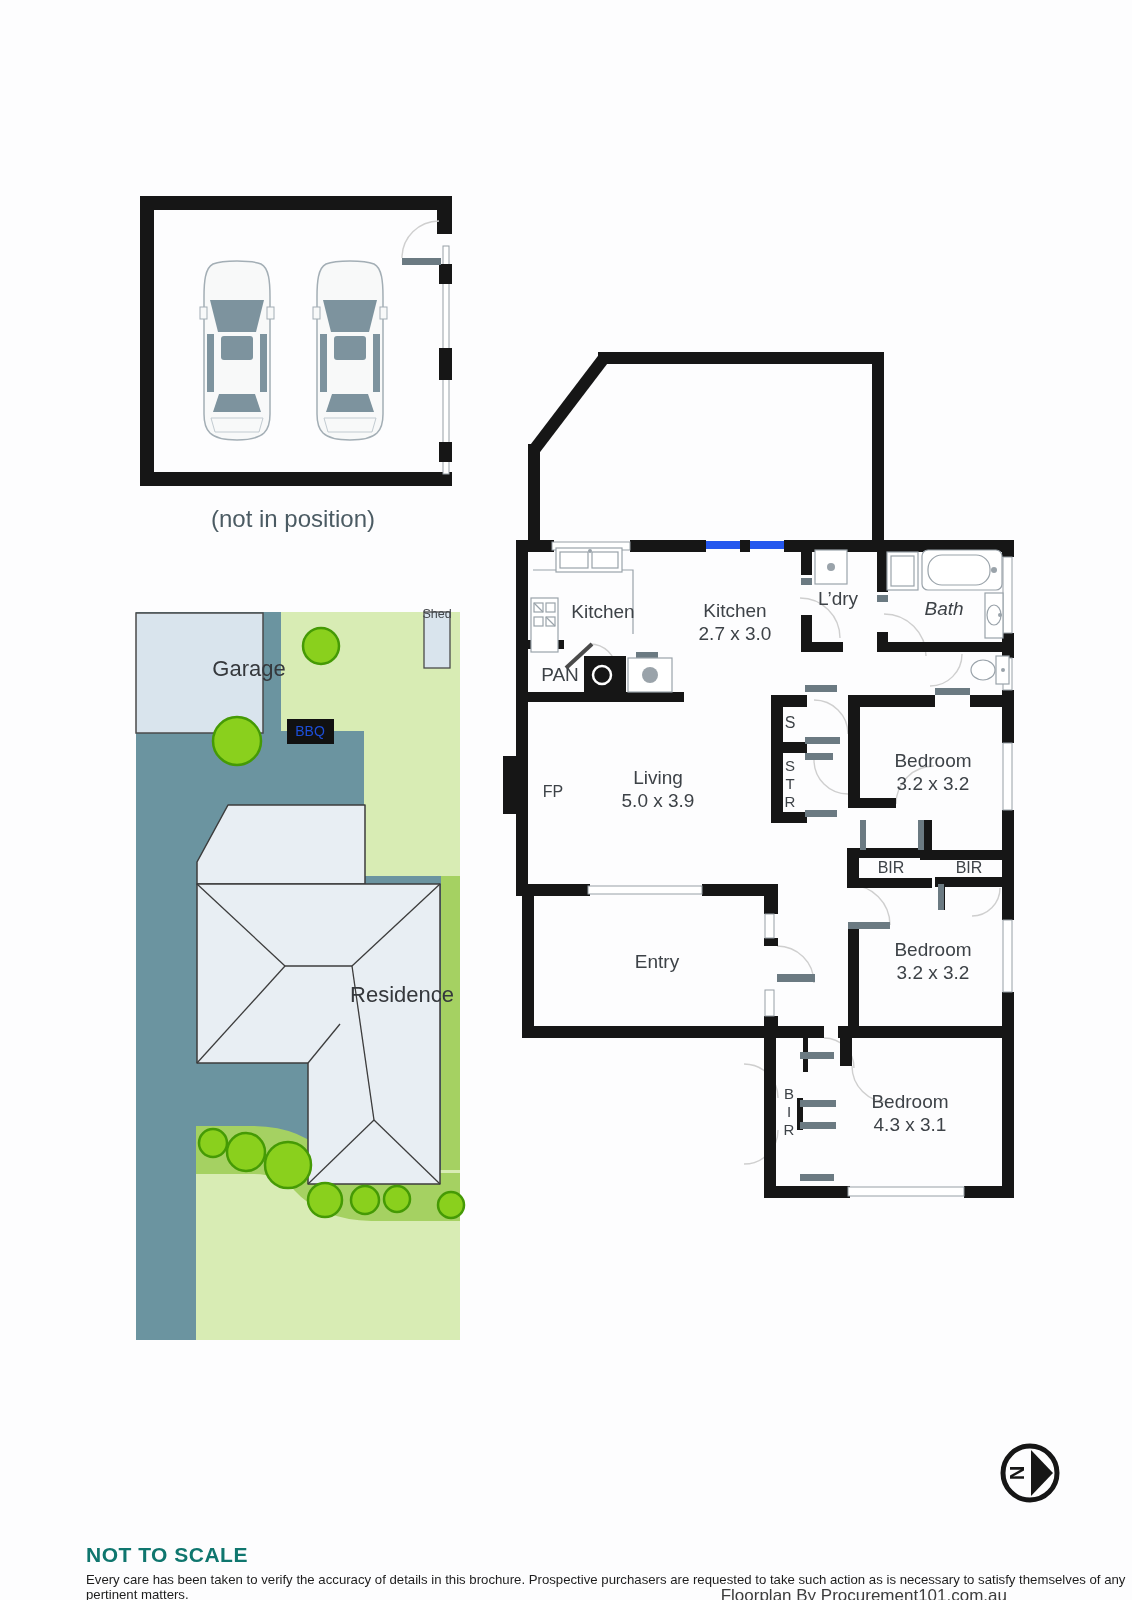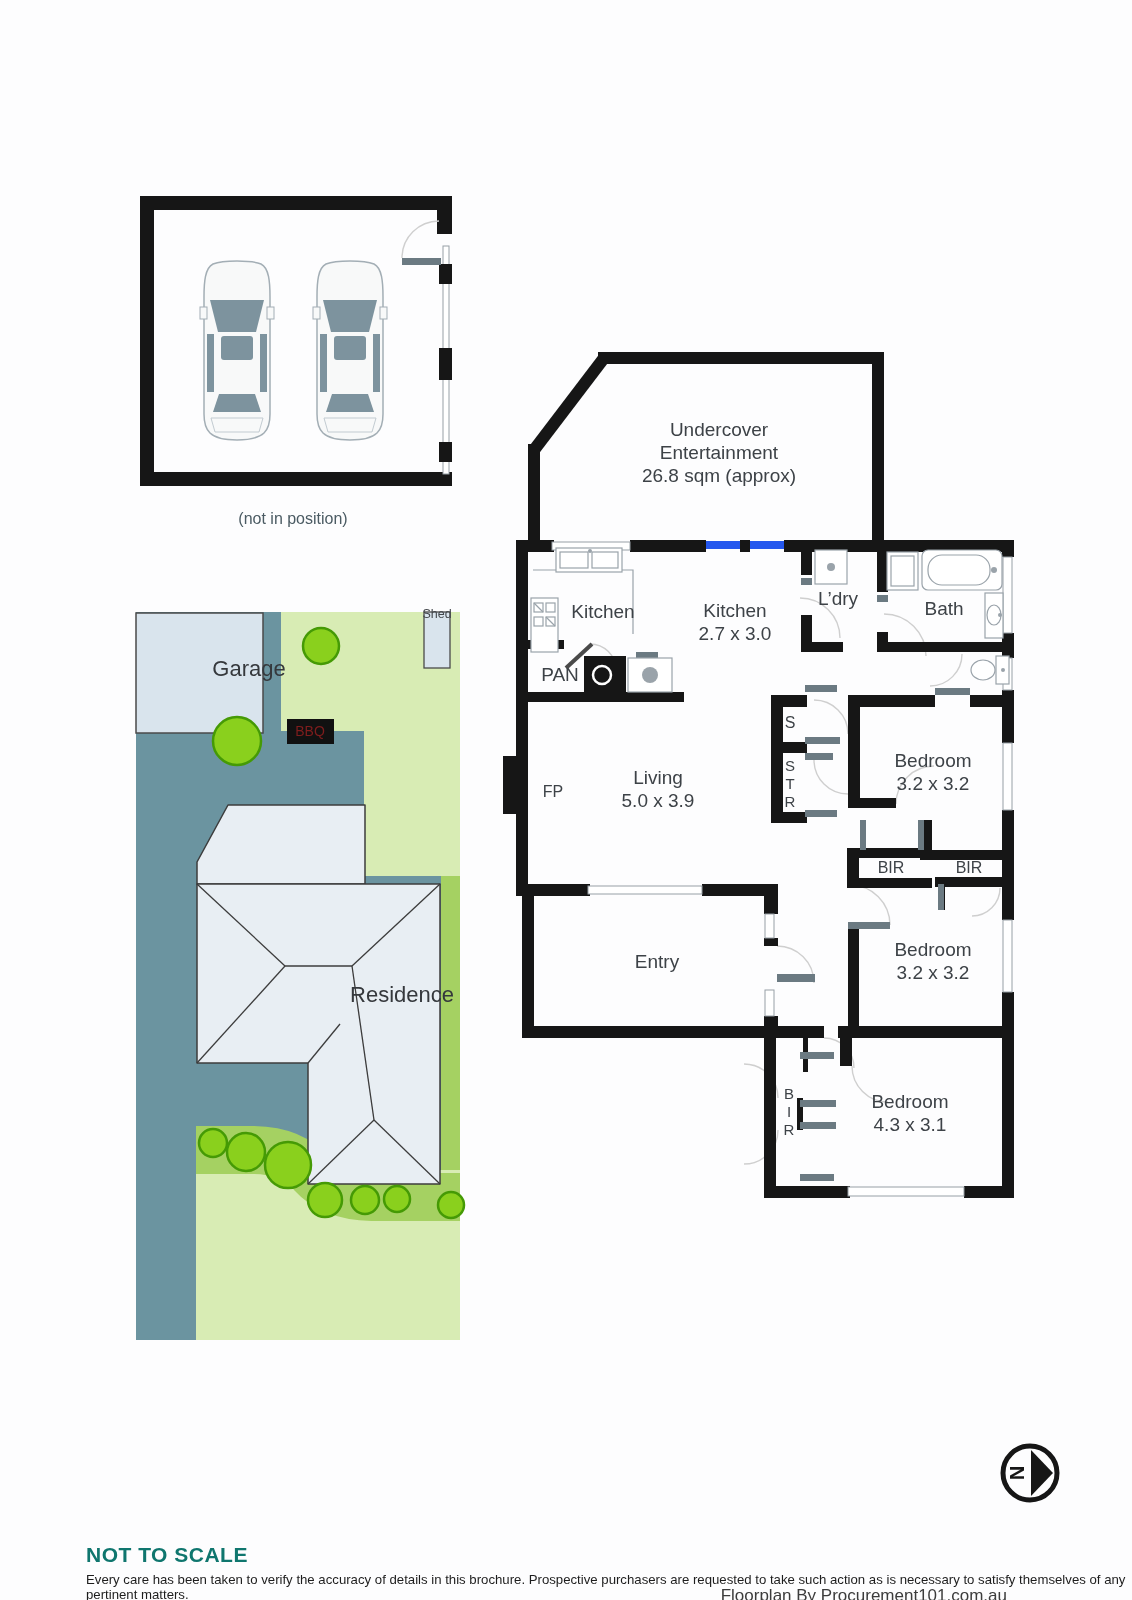--- a/index.html
+++ b/index.html
@@ -13,23 +13,23 @@
   .arc{fill:none;stroke:#cfcfcf;stroke-width:1.4;}
   .fx{fill:#ffffff;stroke:var(--fixture,#9aa3aa);stroke-width:1.2;}
   .fxl{fill:none;stroke:var(--fixture,#9aa3aa);stroke-width:1.2;}
   .fxd{fill:var(--fixture,#9aa3aa);stroke:none;}
   .lbl{position:absolute;transform:translate(-50%,-50%);white-space:nowrap;text-align:center;
        color:var(--label,#3d4247);font-size:19px;line-height:23px;}
   .lbl.small{font-size:16px;}
   .lbl.vtext{writing-mode:vertical-rl;text-orientation:upright;letter-spacing:1px;font-size:15px;line-height:15px;}
   .lbl span{display:block;}
   .site-lbl{font-size:22px;color:#35383c;margin-left:48px;}
-  .bbq-lbl{font-size:14px;color:#7f1d1d;}
+  .bbq-lbl{font-size:14px;color:#1d4ed8;}
   .shed-lbl{font-size:12.5px;color:#43474c;}
-  .caption{font-size:16px;color:#4b5b63;}
+  .caption{font-size:24px;color:#4b5b63;}
   .footer-scale{position:absolute;left:86px;top:1543px;font-weight:bold;font-size:21px;
                 letter-spacing:0.5px;color:#0f766e;}
   .footer-disclaimer{position:absolute;left:86px;top:1572px;font-size:13.2px;color:#1d1d1d;}
   .footer-credit{position:absolute;right:125px;top:1586px;font-size:17px;color:#3c3c3c;}
   .compass-letter{position:absolute;left:1016px;top:1473px;transform:translate(-50%,-50%) rotate(90deg);
                   font-weight:bold;font-size:20px;color:#161616;}
 </style>
 </head>
 <body>
 
@@ -304,36 +304,31 @@
   </g>
 
   <g>
     <circle cx="1030" cy="1473" r="27" fill="none" stroke="#161616" stroke-width="5"></circle>
     <path d="M1031,1450 L1053,1473 L1031,1496 Z" fill="#161616"></path>
   </g>
 </svg>
 
   <div class="lbl caption" style="left:293px;top:518px;">(not in position)</div>
 
-  <div class="lbl" style="left:719px;top:452px;">
-    <span>Undercover</span>
-    <span>Entertainment</span>
-    <span>26.8 sqm (approx)</span>
-  </div>
 
   <div class="lbl" style="left:603px;top:611px;">Kitchen</div>
   <div class="lbl" style="left:560px;top:674px;">PAN</div>
 
   <div class="lbl" style="left:735px;top:622px;">
     <span>Kitchen</span>
     <span>2.7 x 3.0</span>
   </div>
 
   <div class="lbl" style="left:838px;top:598px;">L’dry</div>
-  <div class="lbl" style="left:944px;top:608px;">Bath</div>
+  <div class="lbl" style="left:944px;top:608px;font-style:italic;">Bath</div>
   <div class="lbl small" style="left:553px;top:791px;">FP</div>
 
   <div class="lbl" style="left:658px;top:789px;">
     <span>Living</span>
     <span>5.0 x 3.9</span>
   </div>
 
   <div class="lbl small" style="left:790px;top:722px;">S</div>
   <div class="lbl vtext" style="left:790px;top:784px;">STR</div>
 

